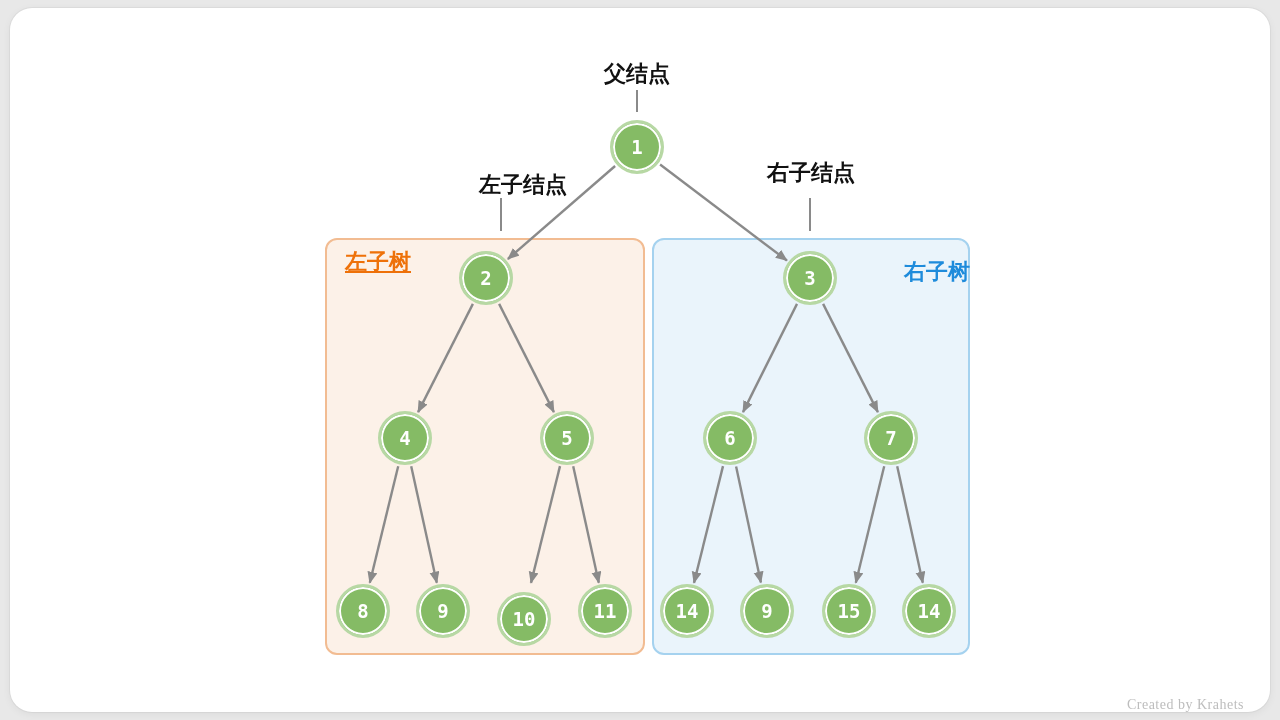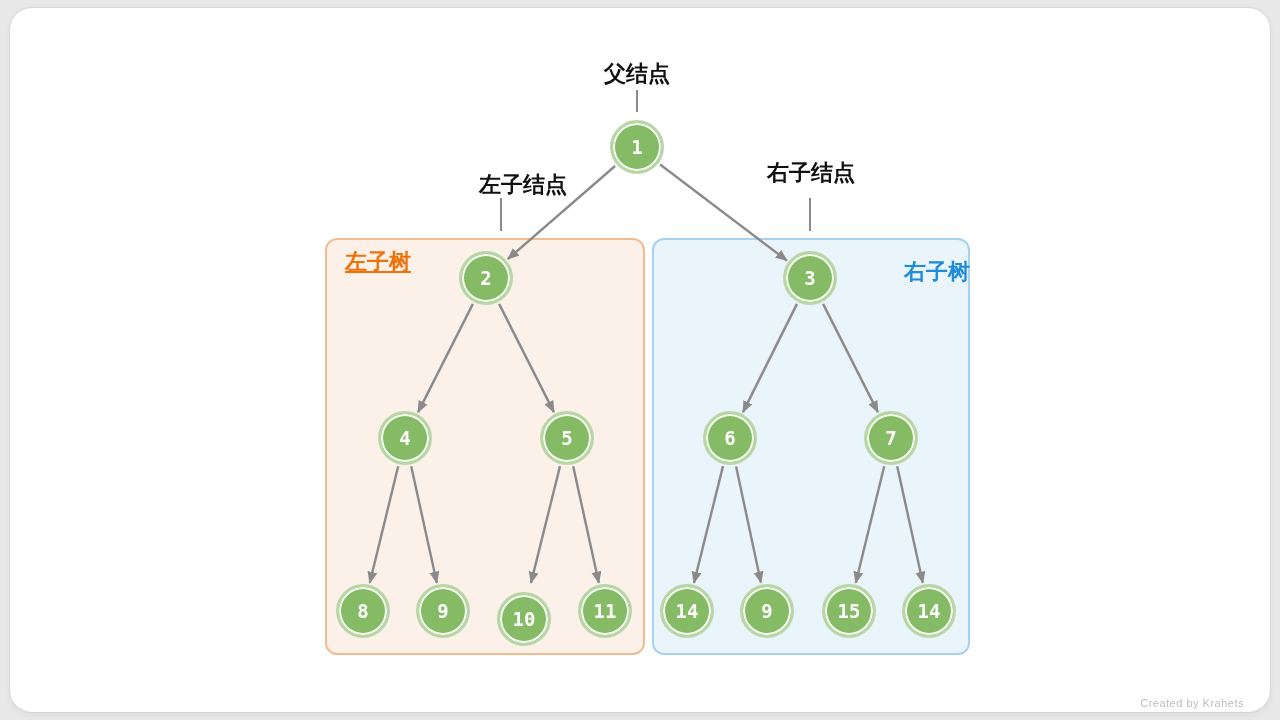--- a/index.html
+++ b/index.html
@@ -41,21 +41,21 @@
     border: 3px solid var(--node-ring, #B7D8A4);
     box-shadow: inset 0 0 0 2px #ffffff;
     display: flex; align-items: center; justify-content: center;
   }
   .nv {
     color: #ffffff; font-family: "DejaVu Sans Mono", monospace;
     font-weight: bold; font-size: 19px; line-height: 1;
   }
   .watermark {
     position: absolute; right: 36px; top: 697px;
-    font-family: Liberation Sans, sans-serif; font-size: 11px;
+    font-family: Liberation Serif, serif; font-size: 14px;
     letter-spacing: 0.5px; color: var(--watermark-color, #BDBDBD);
   }
 </style>
 </head>
 <body>
 
 <div class="page">
 
   <div class="card"></div>
 

